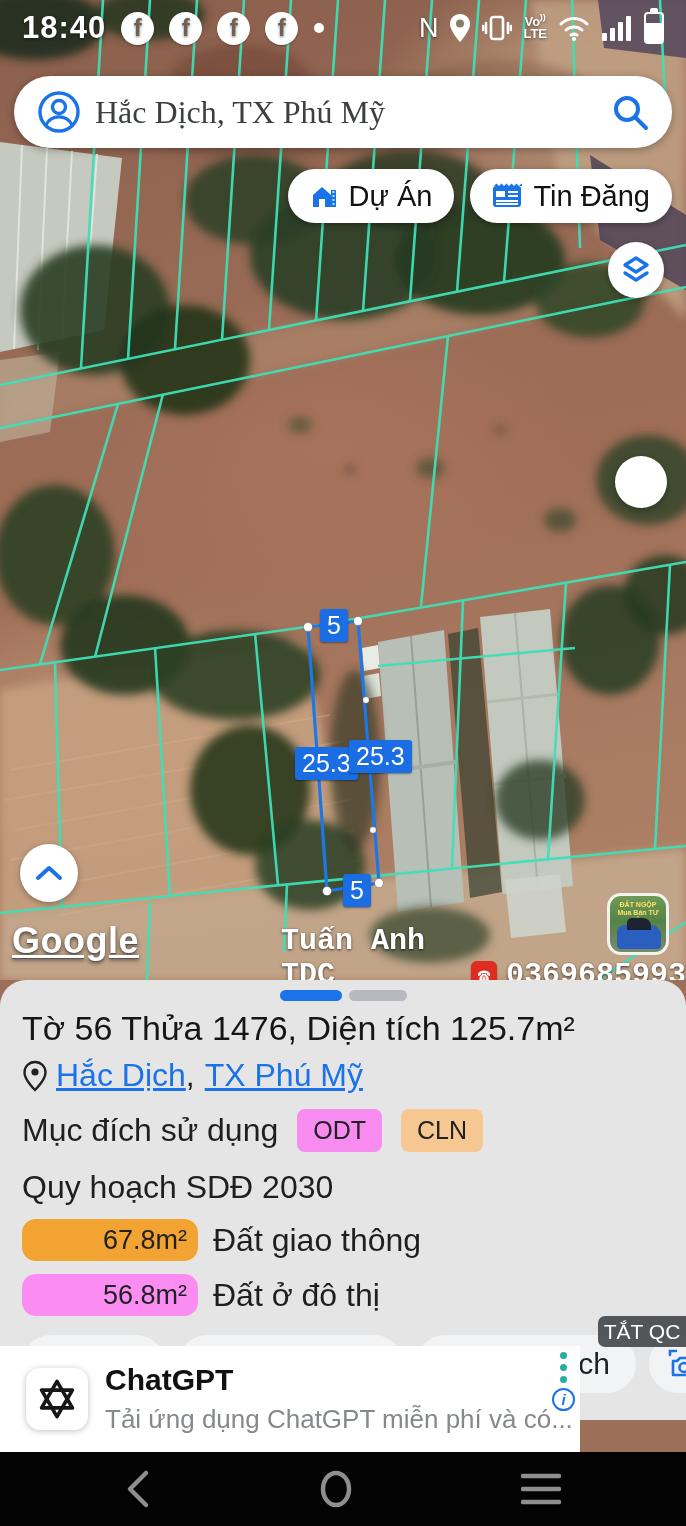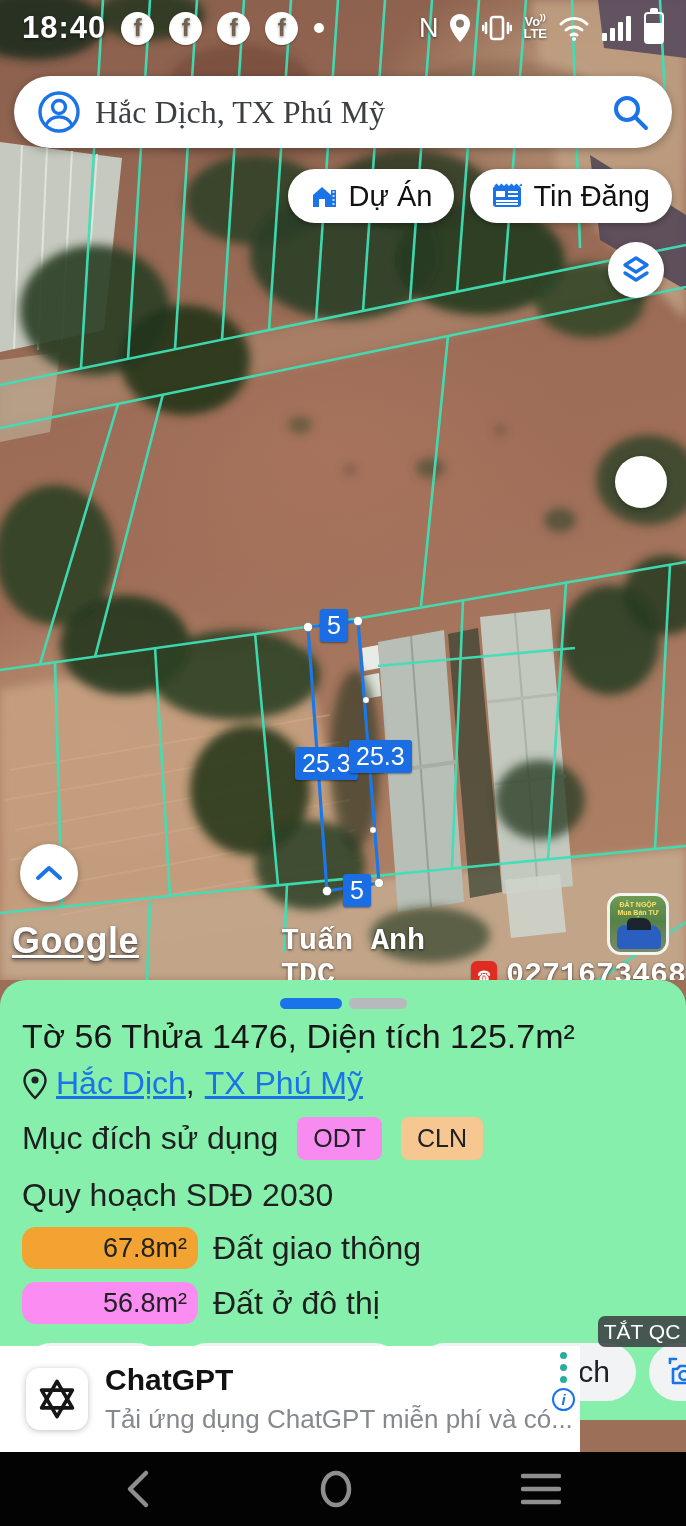--- a/index.html
+++ b/index.html
@@ -57,22 +57,22 @@
   .phone-badge{width:31px;height:31px;background:#e02b20;border-radius:6px;display:flex;align-items:center;
                justify-content:center;color:#fff;font-size:21px;text-shadow:none;box-shadow:0 1px 2px rgba(0,0,0,.4);}
   .ad-thumb{position:absolute;left:607px;top:893px;width:62px;height:62px;border-radius:14px;
             border:3px solid rgba(255,255,255,.9);overflow:hidden;
             background:linear-gradient(180deg,#6f9a55 0%,#558247 45%,#7a8a6a 100%);}
   .thumb-txt{margin-top:5px;text-align:center;font-size:7px;line-height:8px;color:#ffe066;font-weight:bold;filter:blur(.4px);}
   .thumb-car{position:absolute;left:7px;bottom:3px;width:44px;height:24px;background:#2a5fc0;border-radius:8px 10px 4px 4px;}
   .thumb-car:before{content:"";position:absolute;left:10px;top:-7px;width:24px;height:12px;background:#1c2430;border-radius:5px 8px 0 0;}
 
   
-  .panel{position:absolute;left:0;top:980px;width:686px;height:440px;background:#86efac;
-         border-radius:26px 26px 0 0;padding:16px 0 0 22px;color:#1f1f1f;}
+  .panel{position:absolute;left:0;top:980px;width:686px;height:440px;background:#e5e5e5;
+         border-radius:26px 26px 0 0;padding:8px 0 0 22px;color:#1f1f1f;}
   .handle-row{display:flex;justify-content:center;gap:7px;margin:2px 22px 8px 0;}
   .handle-blue{width:62px;height:11px;border-radius:6px;background:#1a73e8;}
   .handle-gray{width:58px;height:11px;border-radius:6px;background:#b6babe;}
   .p-title{font-size:34px;font-weight:500;color:#161616;}
   .loc-row{display:flex;align-items:center;margin-top:9px;font-size:32px;}
   .loc-link{color:#1a73e8;text-decoration:underline;}
   .loc-sep{color:#1f1f1f;margin-right:10px;}
   .purpose-row{display:flex;align-items:center;margin-top:15px;font-size:32px;}
   .badge{border-radius:8px;padding:7px 16px;font-size:25px;font-weight:500;color:#202124;margin-left:19px;}
   .badge-odt{background:#f78bef;}
@@ -331,21 +331,21 @@
       <svg width="30" height="20" viewBox="0 0 30 20" fill="none" stroke="#1a73e8" stroke-width="4" stroke-linecap="round" stroke-linejoin="round">
         <path d="M4 15 L15 5 L26 15"></path>
       </svg>
     </div>
 
     <div class="google-wm">Google</div>
 
     <div class="contact">
       <span>Tuấn Anh TDC</span>
       <span class="phone-badge">☎</span>
-      <span>0271673468</span>
+      <span>0369685993</span>
     </div>
 
     <div class="ad-thumb">
       <div class="thumb-txt">ĐẤT NGỘP<br>Mua Bán TƯ VẤN</div>
       <div class="thumb-car"></div>
     </div>
   </div>
 
   <div class="panel">
     <div class="handle-row">

